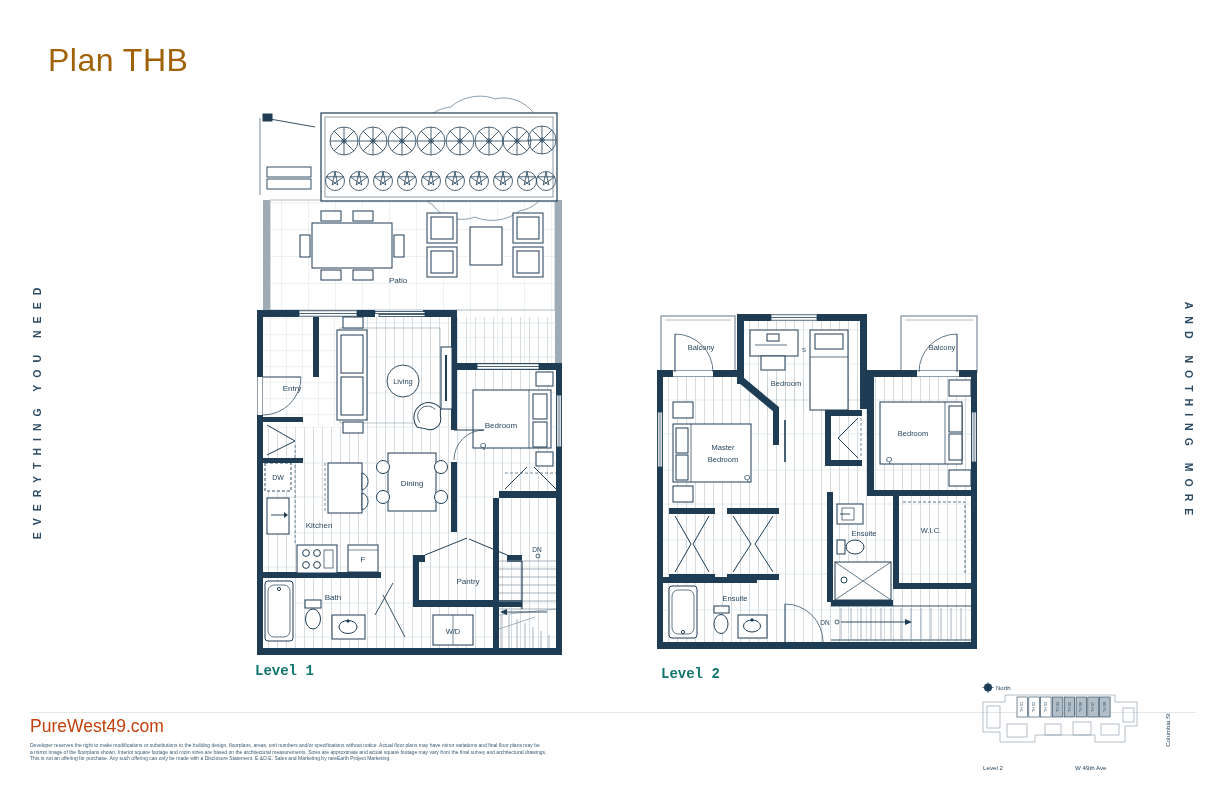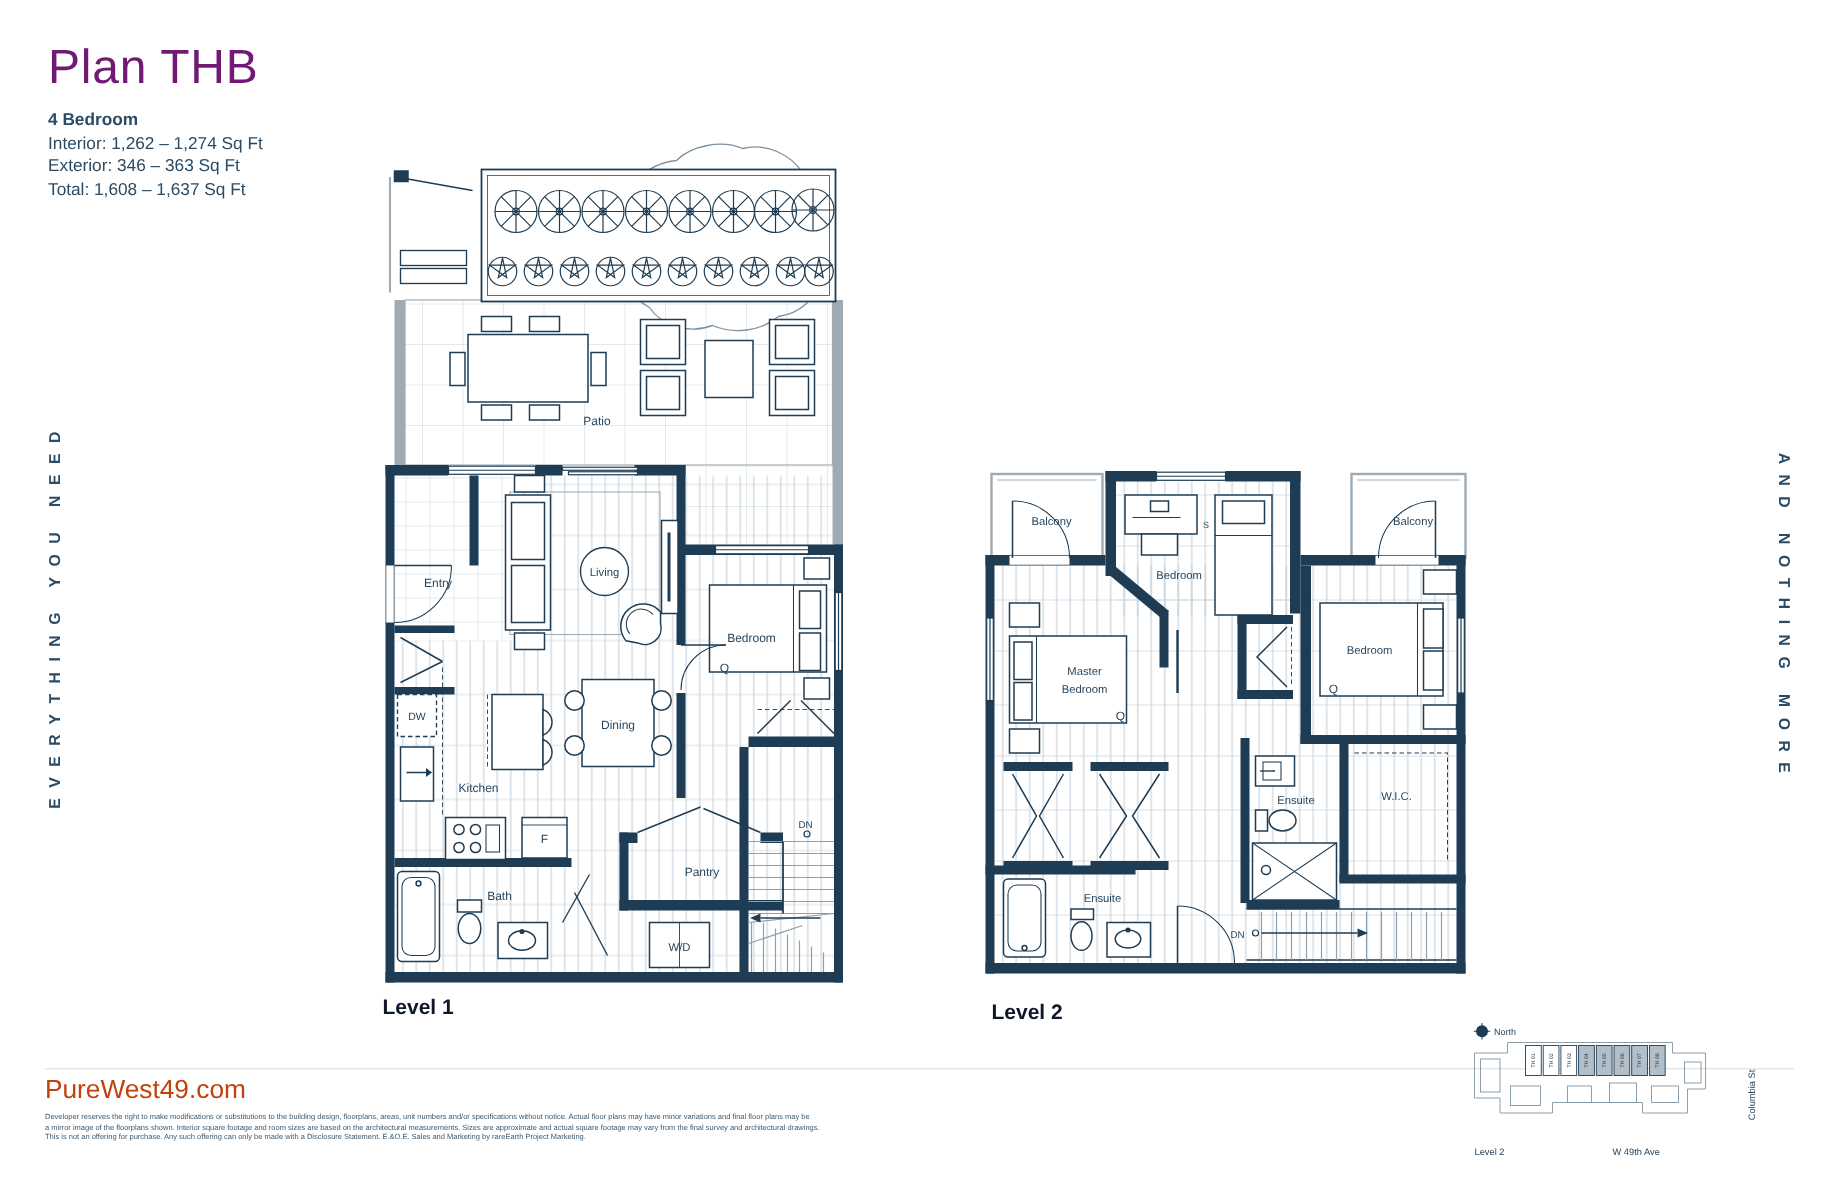--- a/index.html
+++ b/index.html
@@ -1,57 +1,51 @@
 <!DOCTYPE html>
 <html><head>
 <meta charset="utf-8">
 <style>
   html,body{margin:0;padding:0;background:#fff;}
   .page{position:relative;width:1226px;height:794px;background:#ffffff;overflow:hidden;
         font-family:"Liberation Sans",sans-serif;color:#27465e;}
   
   .hdr{position:absolute;left:32px;top:26px;}
-  .hdr h1{margin:0;font-size:32px;font-weight:400;color:#701a75;letter-spacing:.5px;}
+  .hdr h1{margin:16px;font-size:32px;font-weight:400;color:#a16207;letter-spacing:.5px;}
   .specs{margin-top:10px;font-size:11.5px;line-height:15.5px;color:#2b4a63;}
   .specs .b{font-weight:bold;}
   
   .logo{position:absolute;right:34px;top:26px;font-family:"Liberation Serif",serif;
         font-size:58px;color:#1d3a52;letter-spacing:1px;}
   .logo .it{font-style:italic;}
   
   .vtag{position:absolute;white-space:nowrap;font-size:10.5px;letter-spacing:7px;
         color:#2b4a63;font-weight:bold;}
   .vtag.left{left:37px;top:410px;transform:translate(-50%,-50%) rotate(-90deg);}
   .vtag.right{left:1189px;top:412px;transform:translate(-50%,-50%) rotate(90deg);}
   
   svg.plan{position:absolute;}
   svg text{font-family:"Liberation Sans",sans-serif;fill:#27465e;}
-  .lvl{position:absolute;font-size:14px;font-weight:bold;color:#0f172a;}
+  .lvl{position:absolute;font-size:14px;font-weight:bold;color:#0f766e;font-family:Liberation Mono, monospace;}
   .lvl.l1{left:255px;top:663px;}
   .lvl.l2{left:661px;top:666px;}
   
   .rule{position:absolute;left:30px;top:712px;width:1166px;height:1px;background:#e2e7ea;}
   .site{position:absolute;left:30px;top:716px;font-size:17.5px;color:#c2410c;}
   .disc{position:absolute;left:30px;top:742px;width:560px;font-size:5px;line-height:6.6px;
         color:#3c5a71;}
   .sitemap{position:absolute;left:975px;top:680px;}
 </style>
 </head>
 <body>
 
 <div class="page">
 
   <div class="hdr">
     <h1>Plan THB</h1>
-    <div class="specs">
-      <div class="b">4 Bedroom</div>
-      <div>Interior: 1,262 – 1,274 Sq Ft</div>
-      <div>Exterior: 346 – 363 Sq Ft</div>
-      <div>Total:  1,608 – 1,637 Sq Ft</div>
-    </div>
   </div>
 
 
   <div class="vtag left">EVERYTHING YOU NEED</div>
   <div class="vtag right">AND NOTHING MORE</div>
 
   <svg class="plan" viewBox="0 0 320 565" style="left:255px;top:95px;width:320px;height:565px">
     <defs>
       <pattern id="pl" width="9" height="70" patternUnits="userSpaceOnUse">
         <path d="M4.5,0 V70" stroke="#c3ced6" stroke-width="0.7"></path>

